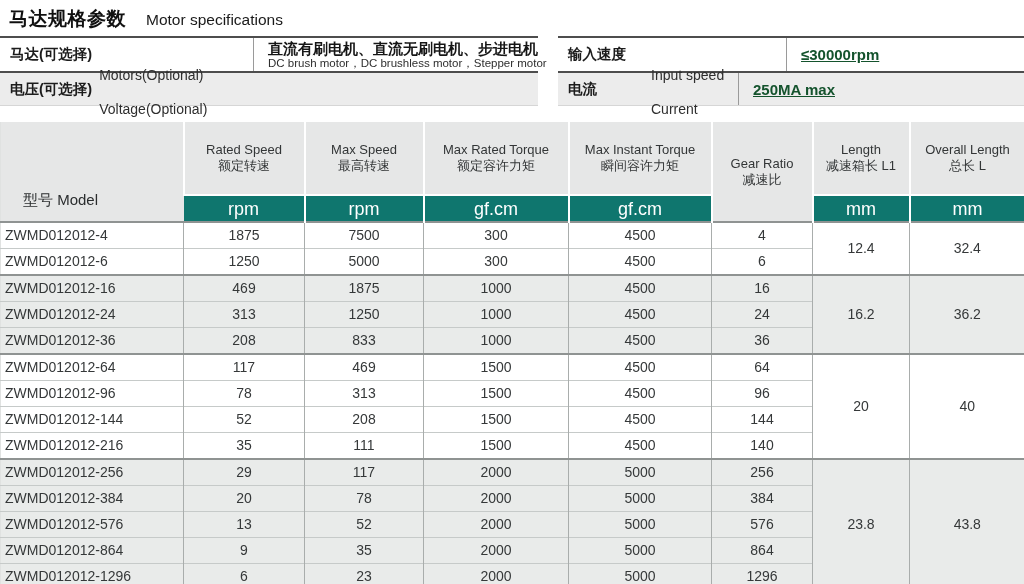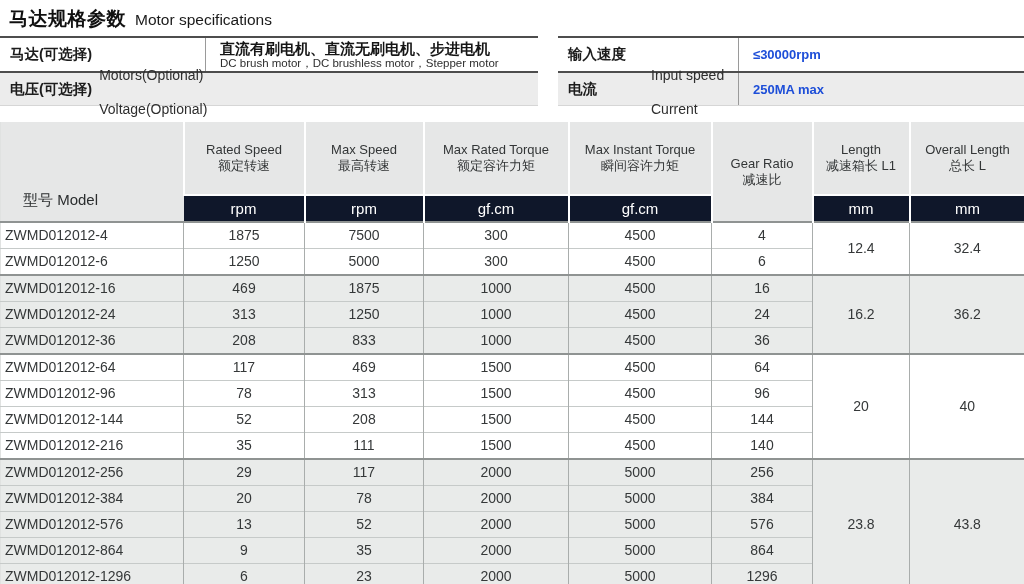--- a/index.html
+++ b/index.html
@@ -13,36 +13,36 @@
     overflow: hidden;
   }
 
   
   .title {
     position: absolute;
     top: 6px;
     left: 9px;
     display: flex;
     align-items: baseline;
-    gap: 9px;
+    gap: 20px;
     white-space: nowrap;
   }
   .title-zh { font-size: 19px; font-weight: 700; color: #101010; letter-spacing: 0.5px; }
   .title-en { font-size: 15.5px; font-weight: 400; color: #191919; }
 
   
   .info-table {
     position: absolute;
     top: 36px;
     border-top: 2px solid #4d4d4d;
   }
   .info-table.left  { left: 0; width: 538px; }
   .info-table.right { left: 558px; width: 466px; }
   .info-row { display: flex; align-items: stretch; }
-  .info-row.r1 { height: 35px; border-bottom: 2px solid #4d4d4d; background: #ffffff; }
+  .info-row.r1 { height: 35px; border-bottom: 2px solid #4d4d4d; background: #ffffff; gap: 48px; }
   .info-row.r2 { height: 33px; background: #ececec; border-bottom: 1px solid #d6d6d6; }
   .info-label {
     display: flex;
     align-items: center;
     gap: 7px;
     padding-left: 10px;
     flex: 0 0 auto;
   }
   .info-table.left  .info-label { width: 205px; }
   .info-table.right .info-label { width: 180px; }
@@ -53,21 +53,21 @@
     flex: 1 1 auto;
     border-left: 1px solid #9a9a9a;
     display: flex;
     flex-direction: column;
     justify-content: center;
     padding-left: 14px;
     min-width: 0;
   }
   .val-zh { font-size: 15px; font-weight: 700; color: #161616; line-height: 17px; white-space: nowrap; }
   .val-en { font-size: 11.5px; font-weight: 400; color: #2e2e2e; line-height: 13px; white-space: nowrap; }
-  .val-single { font-size: 13px; font-weight: 700; color: #1d4ed8; white-space: nowrap; }
+  .val-single { font-size: 15px; font-weight: 700; color: #14532d; white-space: nowrap; text-decoration: underline; }
 
   
   .spec-table {
     position: absolute;
     top: 122px;
     left: 0;
     width: 1024px;
     border-collapse: collapse;
     table-layout: fixed;
     border-bottom: 2px solid #a2a6a5;
@@ -88,23 +88,23 @@
   thead tr.name-row th { height: 44px; }
   thead th:first-child { border-left: none; }
   th.model-h {
     text-align: left;
     vertical-align: bottom;
     padding: 0 0 13px 22px;
     font-size: 15px;
     color: #2a2d2e;
   }
   thead tr.unit-row th {
-    background: #0f172a;
+    background: #0f766e;
     color: #ffffff;
-    font-size: 15px;
+    font-size: 18px;
     height: 27px;
     border-top: 2px solid #ffffff;
     padding: 0;
   }
   .h-zh { display: block; }
 
   tbody td {
     height: 25px;
     font-size: 14px;
     color: #353839;

